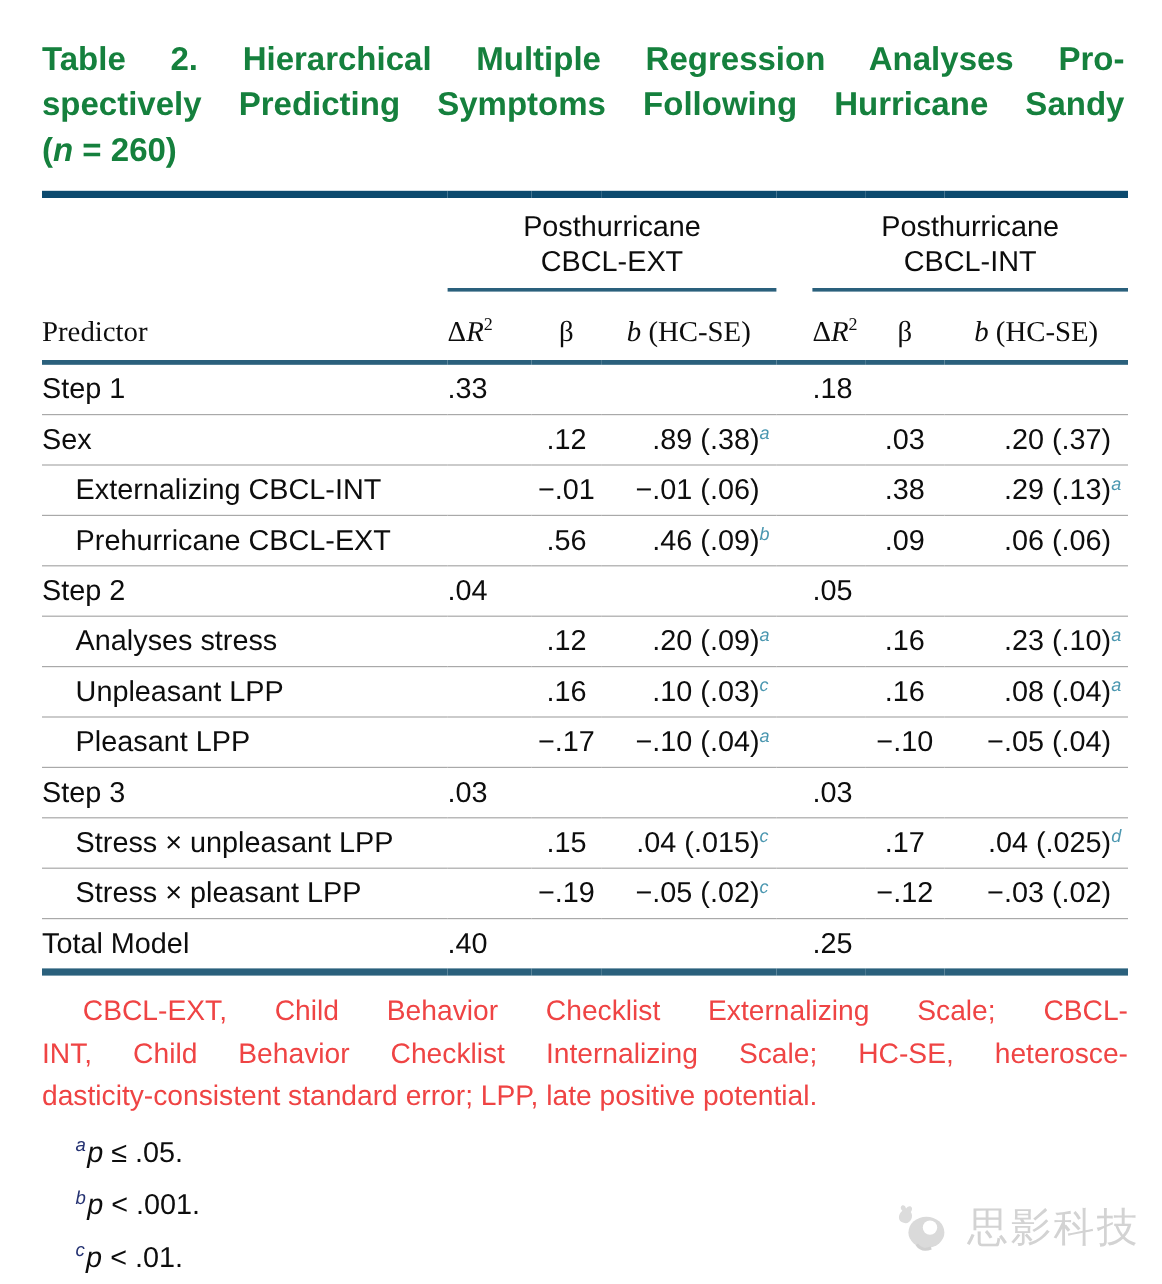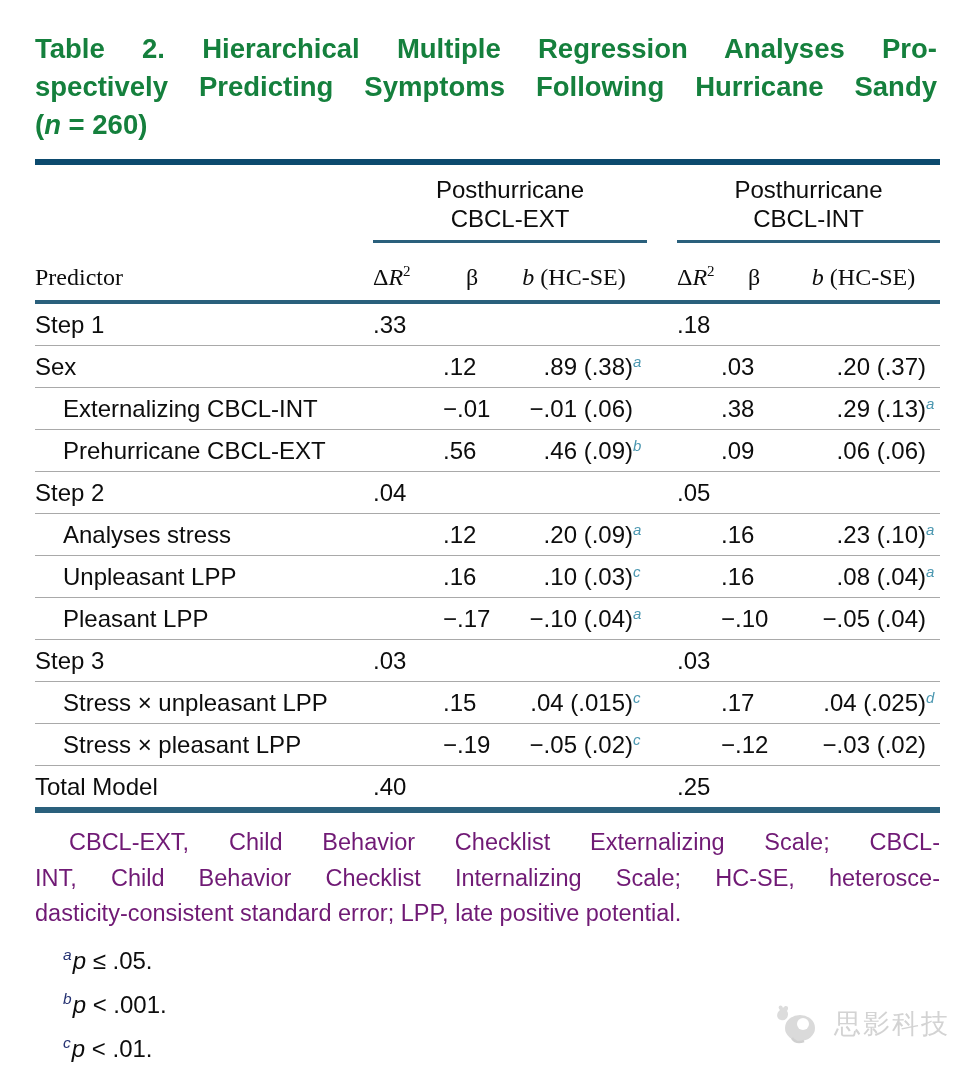--- a/index.html
+++ b/index.html
@@ -46,47 +46,47 @@
   }
   .hdr-dr2 i{font-style:italic;}
   .hdr-sup{font-size:15px;vertical-align:9px;}
   
   tbody td{height:41px;}
   tbody tr + tr td{border-top:1.5px solid #a9a9a9;}
   .pred{text-align:left;}
   .pred.ind{padding-left:28px;}
   .dr2{text-align:left;padding-left:8px;}
   .dr2.int{padding-left:30px;}
-  .beta{text-align:left;}
+  .beta{text-align:center;}
   .bcol{text-align:right;white-space:nowrap;}
   .tsup{
     display:inline-block;width:14px;
     font-size:15px;font-style:italic;
     color:#4b97b0;
     vertical-align:8px;
     text-align:left;
   }
 
   
-  .footnote{width:905px;margin-top:12px;font-size:23.5px;line-height:35.5px;color:#701a75;}
+  .footnote{width:905px;margin-top:12px;font-size:23.5px;line-height:35.5px;color:#ef4444;}
   .fline.j{text-align:justify;text-align-last:justify;}
   .fline.first{text-indent:34px;}
   .sigs{margin-top:4px;}
   .sig{font-size:24px;line-height:38px;margin-left:28px;}
   .sig i{font-style:italic;}
   .fsup{
     color:#253272;font-style:italic;
     font-size:15.5px;vertical-align:9px;margin-right:1px;
   }
 
   
   .watermark{
     position:absolute;right:18px;bottom:24px;
     display:flex;align-items:center;gap:6px;
-    color:#d3d3d3;font-size:27px;letter-spacing:2px;
+    color:#d3d3d3;font-size:34px;letter-spacing:2px;
     user-select:none;
   }
 </style>
 </head>
 <body>
 
 <div class="page">
   <div class="content">
 
     <div class="title">

